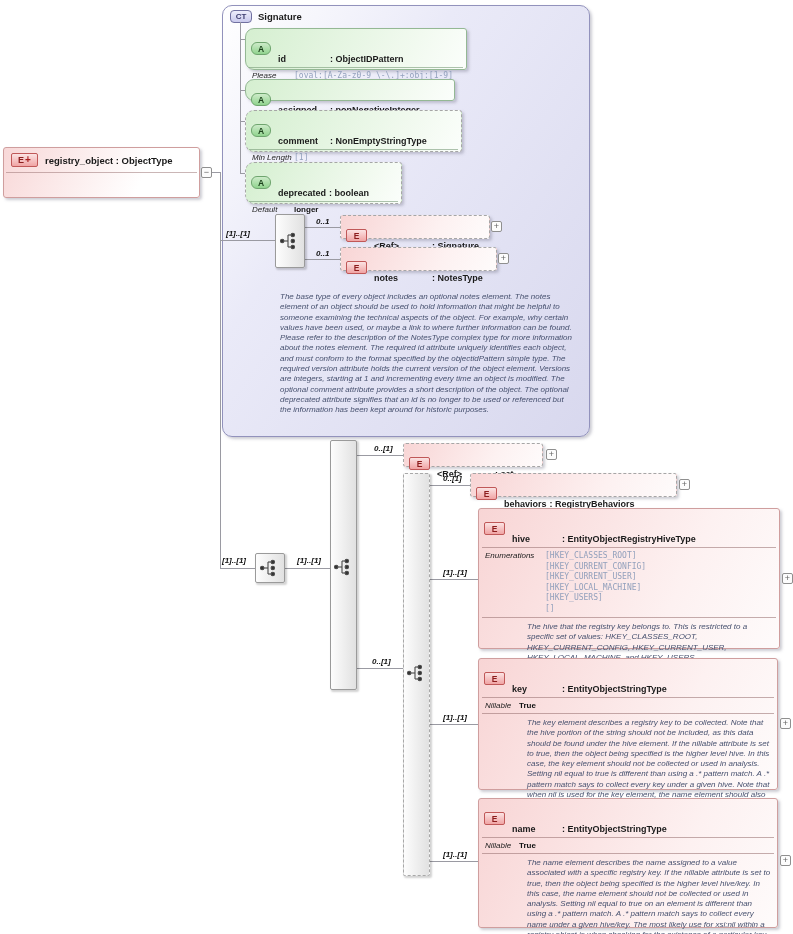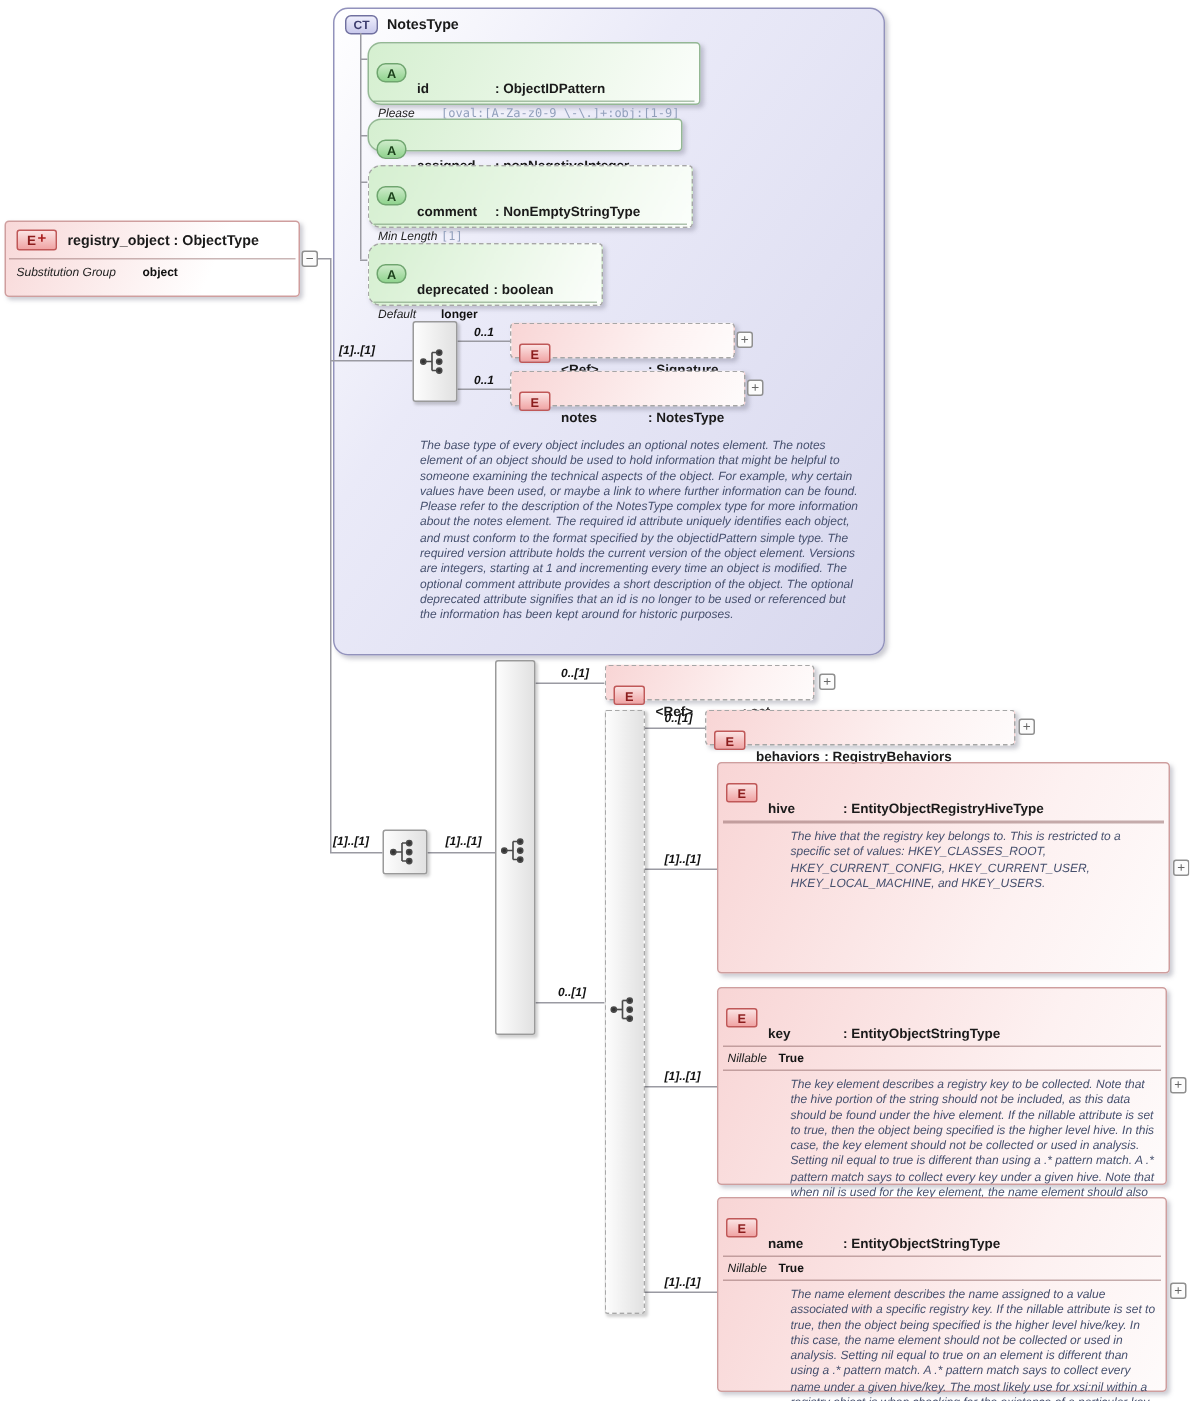--- a/index.html
+++ b/index.html
@@ -65,38 +65,34 @@
   .rt{font-size:9.5px;font-weight:bold;white-space:nowrap;}
 </style>
 </head>
 <body>
 
 <div class="canvas">
 
   <div class="node lavender" style="left:222px;top:5px;width:368px;height:432px;">
     <div class="ehead" style="padding:4px 7px;">
       <span class="badge ct">CT</span>
-      <span class="rt">NotesType</span>
+      <span class="rt">Signature</span>
     </div>
     <div class="anno ct-anno">The base type of every object includes an optional notes element. The notes element of an object should be used to hold information that might be helpful to someone examining the technical aspects of the object. For example, why certain values have been used, or maybe a link to where further information can be found. Please refer to the description of the NotesType complex type for more information about the notes element. The required id attribute uniquely identifies each object, and must conform to the format specified by the objectidPattern simple type. The required version attribute holds the current version of the object element. Versions are integers, starting at 1 and incrementing every time an object is modified. The optional comment attribute provides a short description of the object. The optional deprecated attribute signifies that an id is no longer to be used or referenced but the information has been kept around for historic purposes.</div>
   </div>
 
   <div class="node rootbg psolid" style="left:3px;top:147px;width:197px;height:51px;">
     <div class="ehead" style="padding:5px 7px 4px 7px;">
       <span class="badge eplus">
           <span>E</span>
           <span class="plus-in-badge">+</span>
         </span>
       <span class="rt">registry_object : ObjectType</span>
     </div>
     <div class="rdiv" style="margin:1px 2px 0 2px;"></div>
-    <div class="prow" style="padding:4px 7px;">
-      <span class="plabel lab84">Substitution Group</span>
-      <span class="pval">object</span>
-    </div>
   </div>
 
   <div class="hl" style="left:212px;top:172px;width:8px;"></div>
   <div class="vl" style="left:220px;top:172px;height:396px;"></div>
   <div class="hl" style="left:220px;top:240px;width:55px;"></div>
   <div class="hl" style="left:305px;top:227px;width:35px;"></div>
   <div class="hl" style="left:305px;top:259px;width:35px;"></div>
   <div class="hl" style="left:220px;top:568px;width:35px;"></div>
   <div class="hl" style="left:285px;top:568px;width:45px;"></div>
   <div class="hl" style="left:357px;top:455px;width:46px;"></div>
@@ -243,20 +239,31 @@
       </div>
   </div>
 
   <div class="node pinkbg psolid" style="left:478px;top:508px;width:302px;height:141px;">
     <div class="ehead">
         <span class="badge e">E</span>
       <span class="ename w50">hive</span>
       <span class="etype">: EntityObjectRegistryHiveType</span>
       </div>
     <div class="pdiv" style="margin:0 3px;"></div>
+    <div class="prow">
+      <span class="plabel lab60">Enumerations</span>
+      <span class="pmono">
+        <div>[HKEY_CLASSES_ROOT]</div>
+        <div>[HKEY_CURRENT_CONFIG]</div>
+        <div>[HKEY_CURRENT_USER]</div>
+        <div>[HKEY_LOCAL_MACHINE]</div>
+        <div>[HKEY_USERS]</div>
+        <div>[]</div>
+      </span>
+    </div>
     <div class="pdiv" style="margin:0 3px;"></div>
     <div class="anno">The hive that the registry key belongs to. This is restricted to a specific set of values: HKEY_CLASSES_ROOT, HKEY_CURRENT_CONFIG, HKEY_CURRENT_USER, HKEY_LOCAL_MACHINE, and HKEY_USERS.</div>
   </div>
 
   <div class="node pinkbg psolid" style="left:478px;top:658px;width:300px;height:132px;">
     <div class="ehead">
         <span class="badge e">E</span>
       <span class="ename w50">key</span>
       <span class="etype">: EntityObjectStringType</span>
       </div>

